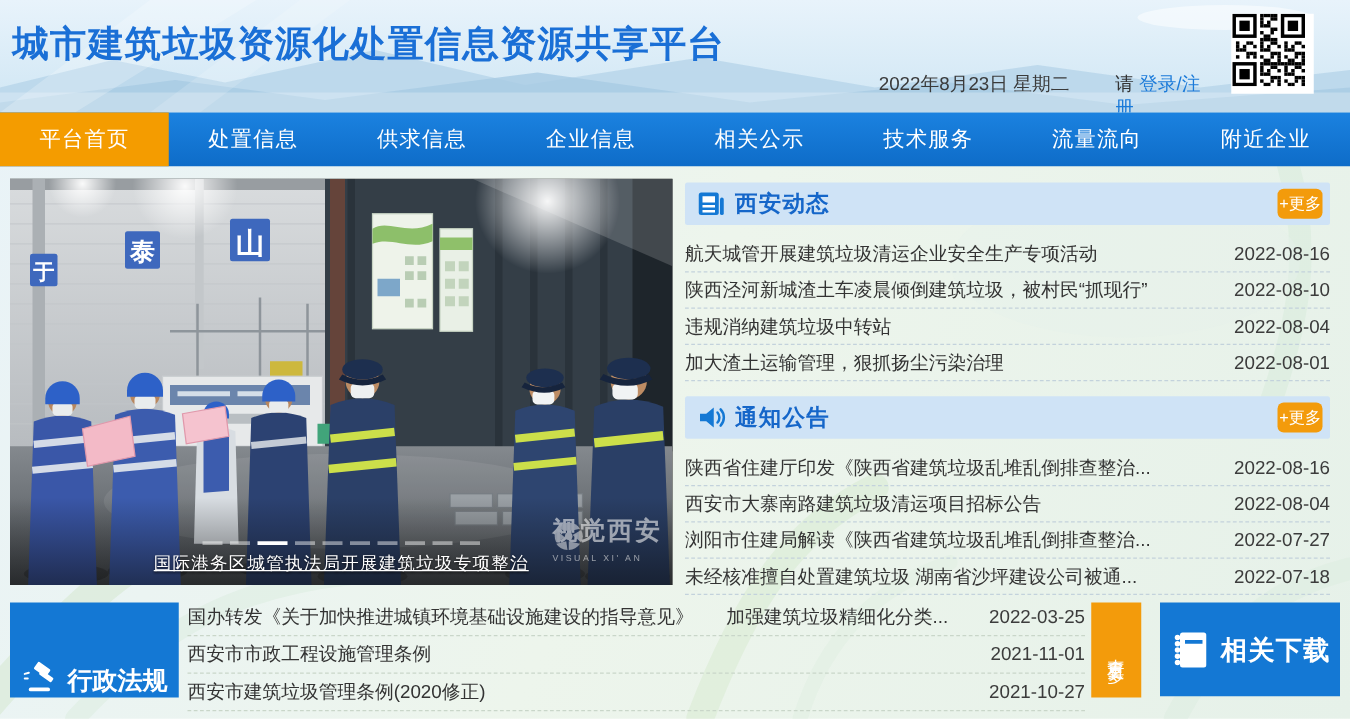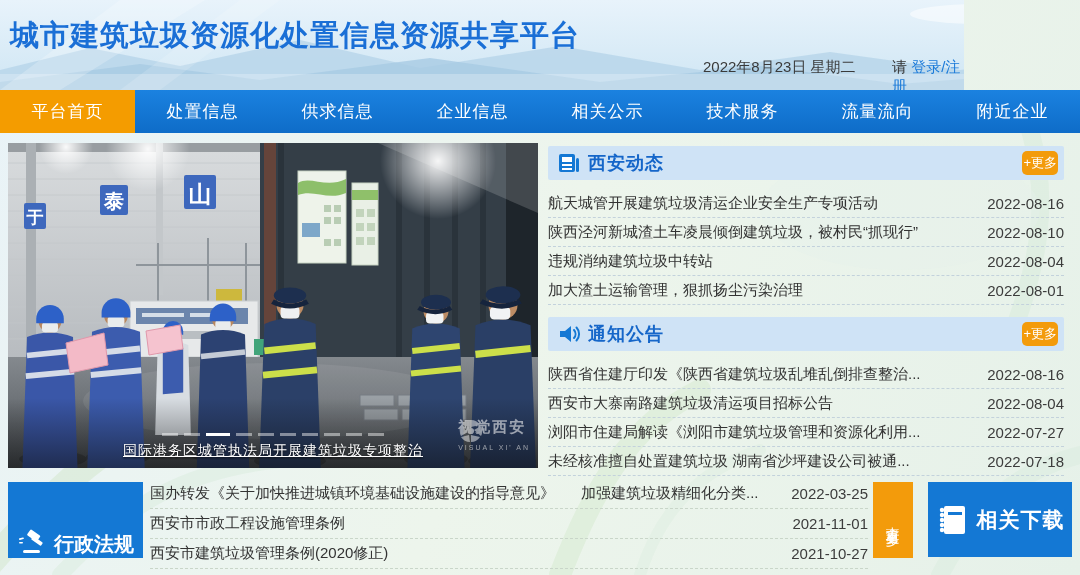--- a/index.html
+++ b/index.html
@@ -4,21 +4,21 @@
 <style>
   html,body{margin:0;padding:0;}
   body{
     width:1080px;height:575px;position:relative;overflow:hidden;
     font-family:"Liberation Sans","DejaVu Sans",sans-serif;
     background:linear-gradient(115deg,#e9f3f8 0%,#edf5ec 50%,#e6f1e9 100%);
   }
   .bg-decor{position:absolute;left:0;top:0;width:1080px;height:575px;z-index:0;}
 
   
-  .banner{position:absolute;left:0;top:0;width:964px;height:90px;z-index:2;overflow:hidden;}
+  .banner{position:absolute;left:0;top:0;width:1080px;height:90px;z-index:2;overflow:hidden;}
   .banner svg{position:absolute;left:0;top:0;}
   .site-title{
     position:absolute;left:10px;top:16px;font-size:29px;font-weight:700;
     color:#1a6fd6;letter-spacing:1px;white-space:nowrap;z-index:3;
   }
   .topbar{position:absolute;top:58px;left:0;width:975px;height:22px;z-index:3;font-size:15px;color:#3a3a3a;}
   .topbar .date{position:absolute;left:703px;top:0;}
   .topbar .login{position:absolute;left:892px;top:0;color:#333;}
   .topbar .login a{color:#1a7ad9;text-decoration:none;}
   .qr{position:absolute;left:985px;top:11px;width:66px;height:64px;background:#fff;z-index:3;
@@ -35,21 +35,21 @@
   .photo{position:absolute;left:8px;top:143px;width:530px;height:325px;z-index:2;overflow:hidden;background:#222;}
   .photo svg{position:absolute;left:0;top:0;}
   .photo .shade{position:absolute;left:0;bottom:0;width:100%;height:70px;
       background:linear-gradient(rgba(10,10,10,0),rgba(10,10,10,.55));}
   .indicators{position:absolute;left:0;bottom:32px;width:100%;display:flex;justify-content:center;gap:6px;}
   .indicators .dash{width:16px;height:3px;background:rgba(255,255,255,.45);display:inline-block;}
   .indicators .dash.active{width:24px;background:#fff;}
   .caption{position:absolute;left:0;bottom:8px;width:100%;text-align:center;color:#fff;
       font-size:14px;letter-spacing:1px;text-shadow:0 1px 2px rgba(0,0,0,.7);text-decoration:underline;}
   .watermark{position:absolute;right:8px;bottom:14px;display:flex;align-items:center;gap:6px;opacity:.6;}
-  .watermark .wm-cn{color:#f0f0f0;font-size:15px;font-weight:700;letter-spacing:2px;line-height:18px;}
+  .watermark .wm-cn{color:#f0f0f0;font-size:20px;font-weight:700;letter-spacing:2px;line-height:18px;}
   .watermark .wm-en{color:#e8e8e8;font-size:7px;letter-spacing:2px;}
 
   
   .rightcol{position:absolute;left:548px;top:146px;width:516px;z-index:2;}
   .sec-bar{position:relative;height:34px;background:#cfe3f6;border-radius:2px;}
   .sec-bar .sec-icon{position:absolute;left:9px;top:5px;width:24px;height:24px;}
   .sec-bar .sec-title{position:absolute;left:40px;top:0;line-height:34px;font-size:18px;
       font-weight:700;color:#1566c9;letter-spacing:1px;}
   .more-btn{position:absolute;right:6px;top:5px;height:24px;line-height:24px;padding:0 1px;
       background:#f39b0b;border-radius:5px;color:#fff;font-size:13px;cursor:pointer;}
@@ -505,21 +505,21 @@
   <div class="news-list">
     <div class="news-row">
       <span class="t">陕西省住建厅印发《陕西省建筑垃圾乱堆乱倒排查整治...</span>
         <span class="d">2022-08-16</span>
       </div>
     <div class="news-row">
       <span class="t">西安市大寨南路建筑垃圾清运项目招标公告</span>
         <span class="d">2022-08-04</span>
       </div>
     <div class="news-row">
-      <span class="t">浏阳市住建局解读《浏阳市建筑垃圾管理和资源化利用...</span>
+      <span class="t">浏阳市住建局解读《陕西省建筑垃圾乱堆乱倒排查整治...</span>
         <span class="d">2022-07-27</span>
       </div>
     <div class="news-row">
       <span class="t">未经核准擅自处置建筑垃圾 湖南省沙坪建设公司被通...</span>
         <span class="d">2022-07-18</span>
       </div>
   </div>
 </div>
 
 <div class="bottom">

